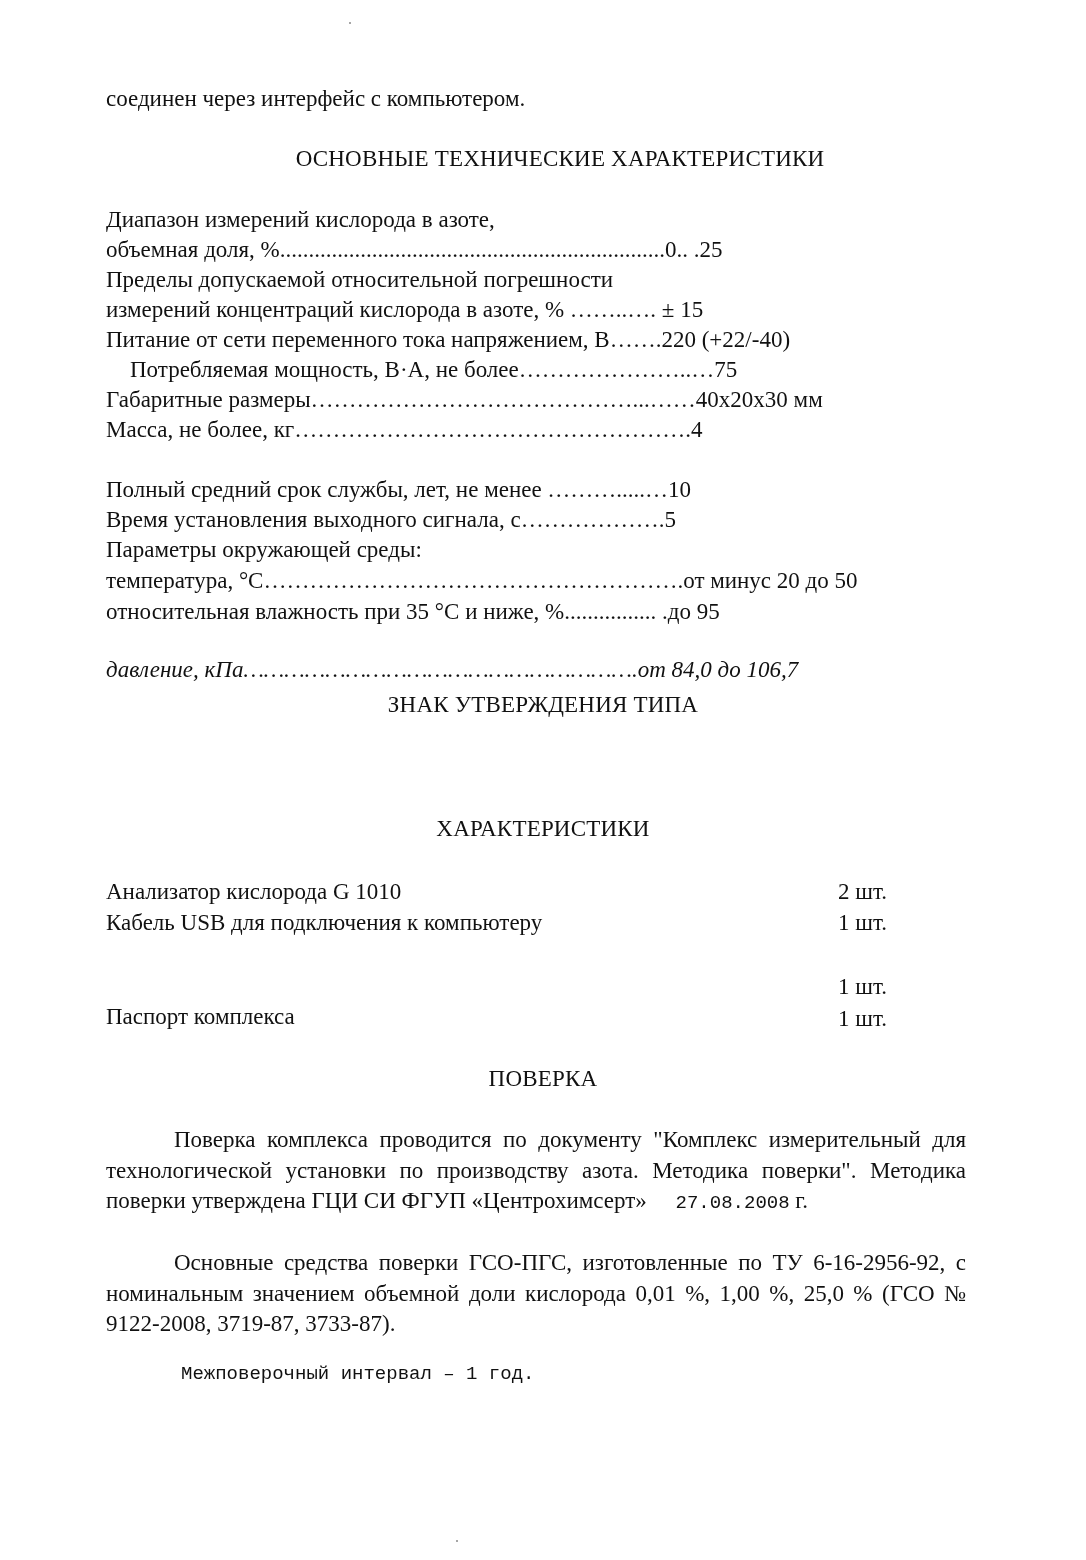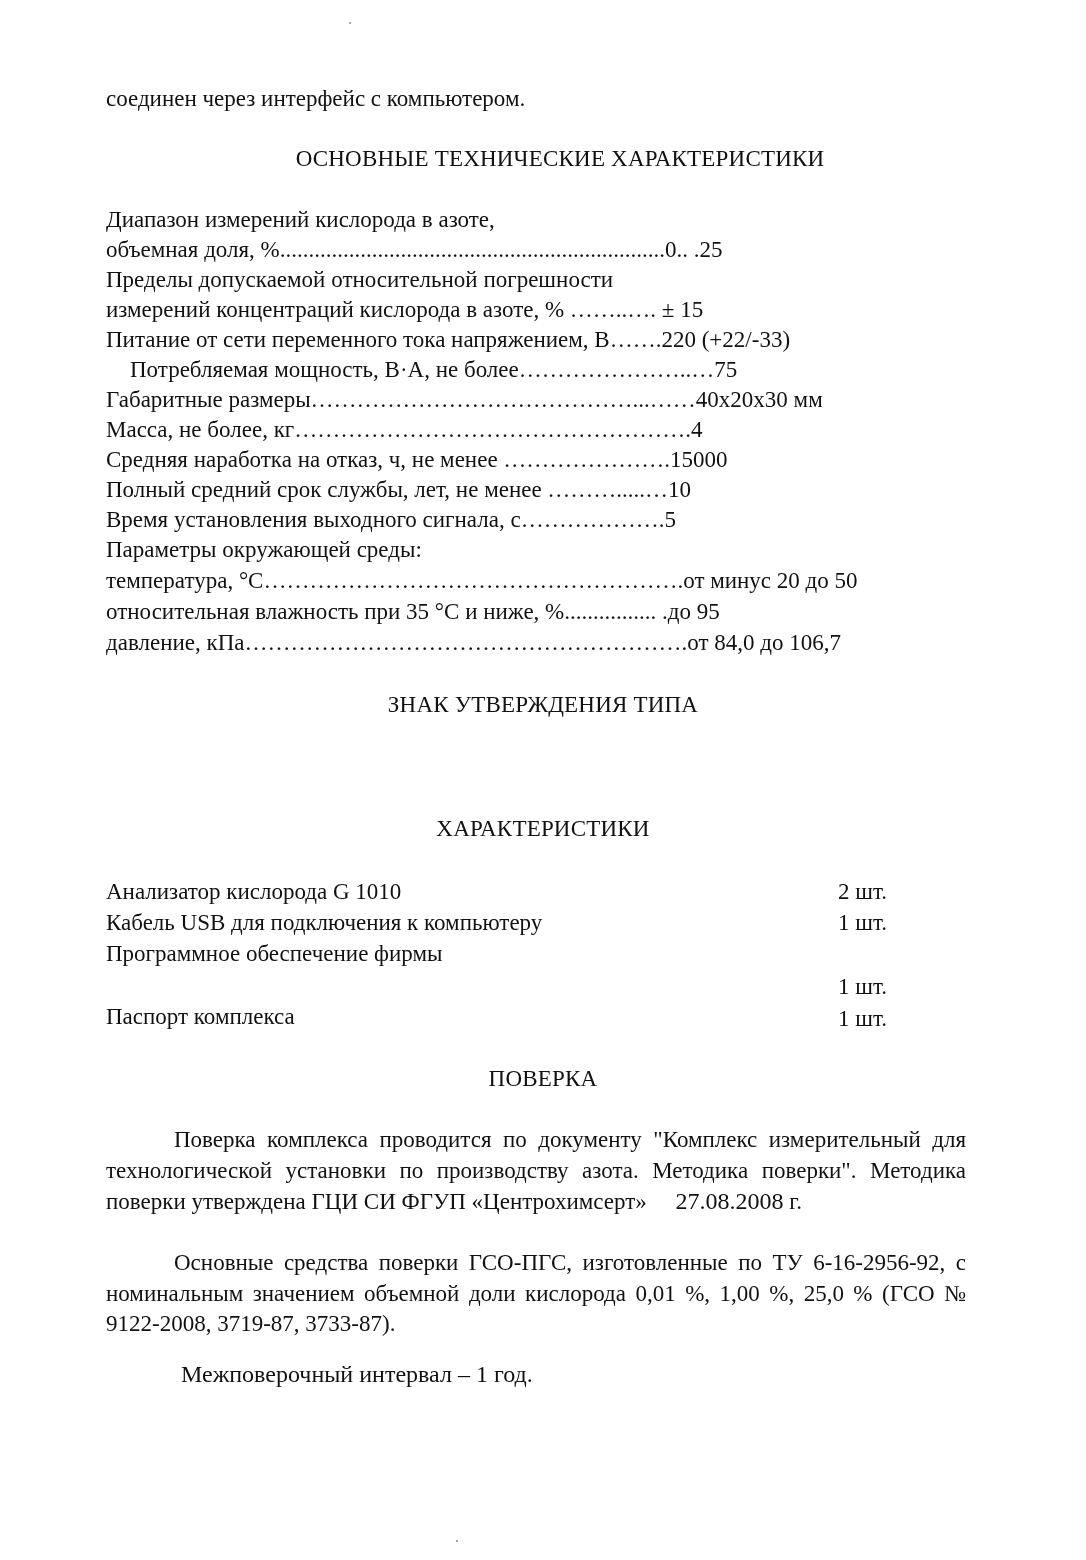--- a/index.html
+++ b/index.html
@@ -10,62 +10,60 @@
       font-size: 23px;
     }
     .page { position: absolute; left: 0; top: 0; width: 1086px; height: 1560px; }
     .line { position: absolute; white-space: nowrap; line-height: 28px; }
     .heading { position: absolute; left: 0; width: 1086px; text-align: center; white-space: nowrap; line-height: 28px; font-size: 23px; letter-spacing: 0.2px; }
     .spec { position: absolute; left: 106px; white-space: nowrap; line-height: 28px; }
     .kit-name { position: absolute; left: 106px; white-space: nowrap; line-height: 28px; }
     .kit-qty { position: absolute; left: 838px; white-space: nowrap; line-height: 28px; }
     .para { position: absolute; left: 106px; width: 860px; line-height: 30.5px; text-align: justify; }
     .para .indent { display: inline-block; width: 68px; }
-    .small { font-size: 24px; }
+    .small { font-size: 19px; font-family: Liberation Mono, monospace; }
     .speck { position: absolute; width: 2px; height: 2px; background: #888; border-radius: 1px; }
   </style>
 </head>
 <body>
 
 <div class="page">
 
   <div class="speck" style="left:349px; top:22px;"></div>
   <div class="speck" style="left:456px; top:1540px;"></div>
 
   <div class="line" style="left:106px; top:85px;">соединен через интерфейс с компьютером.</div>
 
   <div class="heading" style="top:145px; padding-left:17px;">ОСНОВНЫЕ ТЕХНИЧЕСКИЕ ХАРАКТЕРИСТИКИ</div>
 
   <div class="spec" style="top:206px;">Диапазон измерений кислорода в азоте,</div>
   <div class="spec" style="top:236px;">объемная доля, %...................................................................0.. .25</div>
   <div class="spec" style="top:266px;">Пределы допускаемой относительной погрешности</div>
   <div class="spec" style="top:296px;">измерений концентраций кислорода в азоте, % ……..…. ± 15</div>
-  <div class="spec" style="top:326px;">Питание от сети переменного тока напряжением, В…….220 (+22/-33)</div>
+  <div class="spec" style="top:326px;">Питание от сети переменного тока напряжением, В…….220 (+22/-40)</div>
   <div class="spec" style="top:356px;margin-left:24px;">Потребляемая мощность, В·А, не более…………………..…75</div>
   <div class="spec" style="top:386px;">Габаритные размеры……………………………………...……40x20x30 мм</div>
   <div class="spec" style="top:416px;">Масса, не более, кг…………………………………………….4</div>
-  <div class="spec" style="top:446px;">Средняя наработка на отказ, ч, не менее ………………….15000</div>
   <div class="spec" style="top:476px;">Полный средний срок службы, лет, не менее ……….....…10</div>
   <div class="spec" style="top:506px;">Время установления выходного сигнала, с……………….5</div>
   <div class="spec" style="top:536px;">Параметры окружающей среды:</div>
   <div class="spec" style="top:567px;">температура, °С……………………………………………….от минус 20 до 50</div>
   <div class="spec" style="top:598px;">относительная влажность при 35 °С и ниже, %................ .до 95</div>
-  <div class="spec" style="top:629px;">давление, кПа………………………………………………….от 84,0 до 106,7</div>
+  <div class="spec" style="top:656px;font-style:italic;">давление, кПа………………………………………………….от 84,0 до 106,7</div>
 
   <div class="heading" style="top:691px;">ЗНАК УТВЕРЖДЕНИЯ ТИПА</div>
 
   <div class="heading" style="top:815px;">ХАРАКТЕРИСТИКИ</div>
 
   <div class="kit-name" style="top:878px;">Анализатор кислорода G 1010</div>
   <div class="kit-qty" style="top:878px;">2 шт.</div>
 
   <div class="kit-name" style="top:909px;">Кабель USB для подключения к компьютеру</div>
   <div class="kit-qty" style="top:909px;">1 шт.</div>
 
-  <div class="kit-name" style="top:940px;">Программное обеспечение фирмы</div>
 
   <div class="kit-qty" style="top:973px;">1 шт.</div>
 
   <div class="kit-name" style="top:1003px;">Паспорт комплекса</div>
   <div class="kit-qty" style="top:1005px;">1 шт.</div>
 
   <div class="heading" style="top:1065px;">ПОВЕРКА</div>
 
   <div class="para" style="top:1125px;">
     <span class="indent"></span><span>Поверка комплекса проводится по документу "Комплекс измерительный для технологической установки по производству азота. Методика поверки". Методика поверки утверждена ГЦИ СИ ФГУП «Центрохимсерт»</span>

